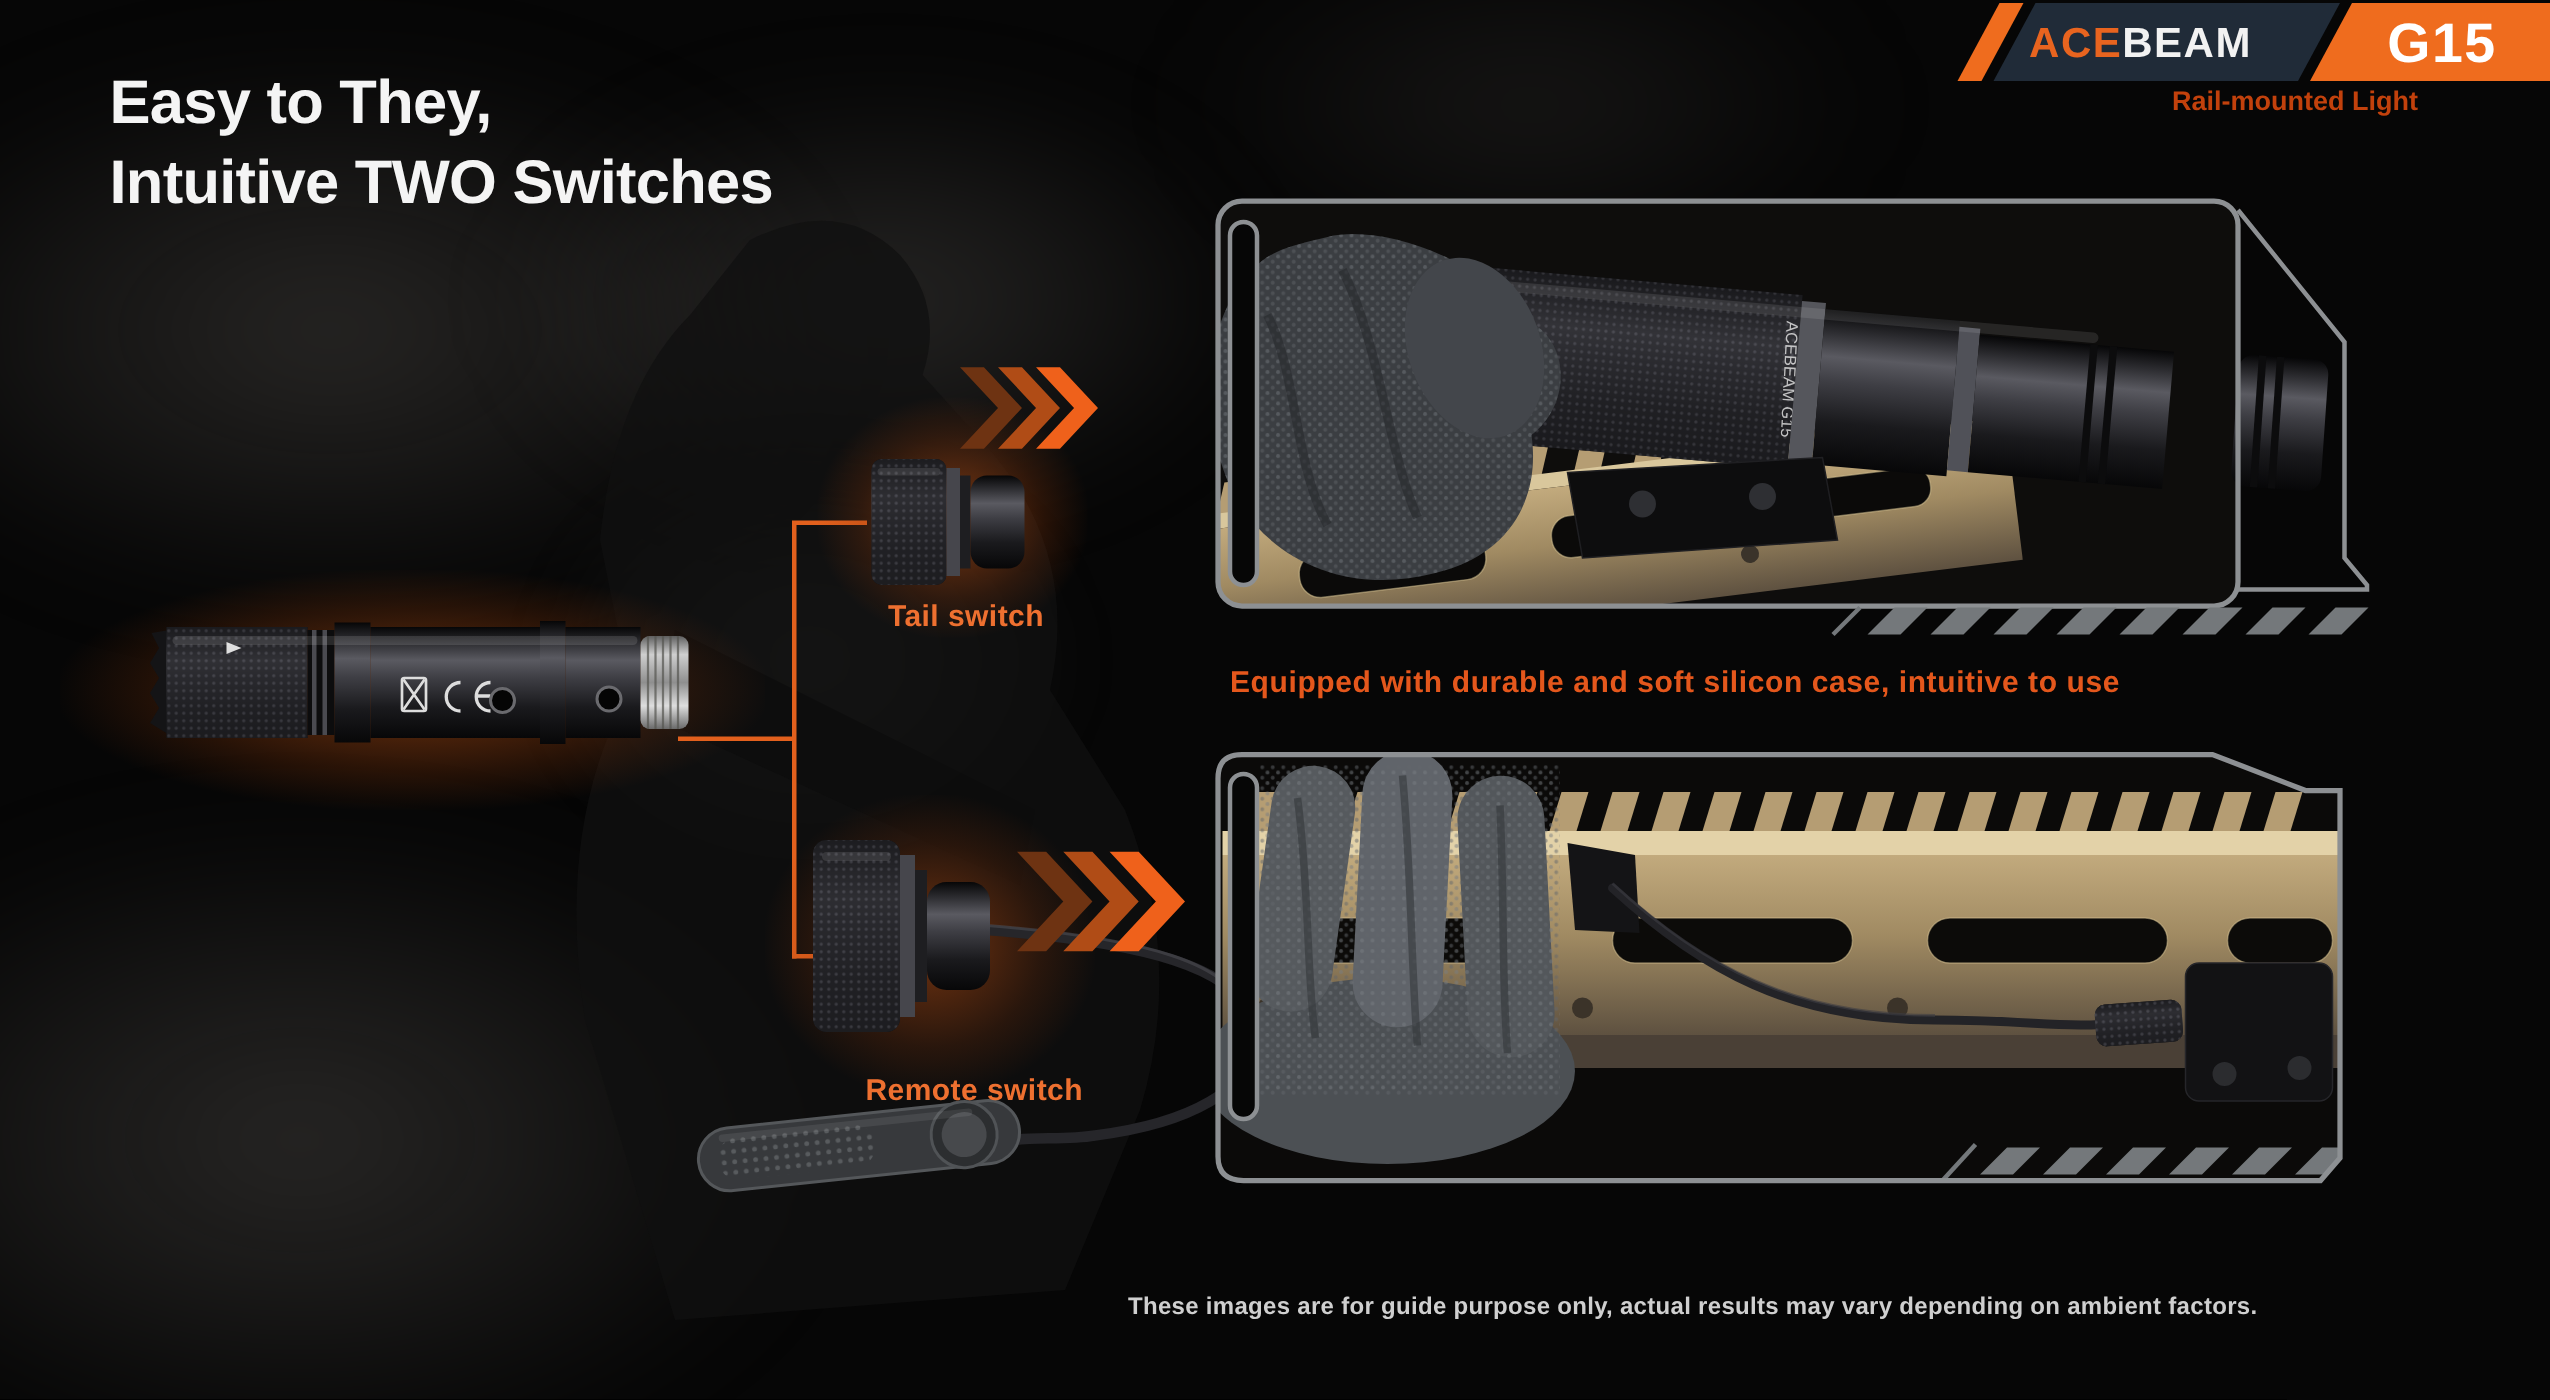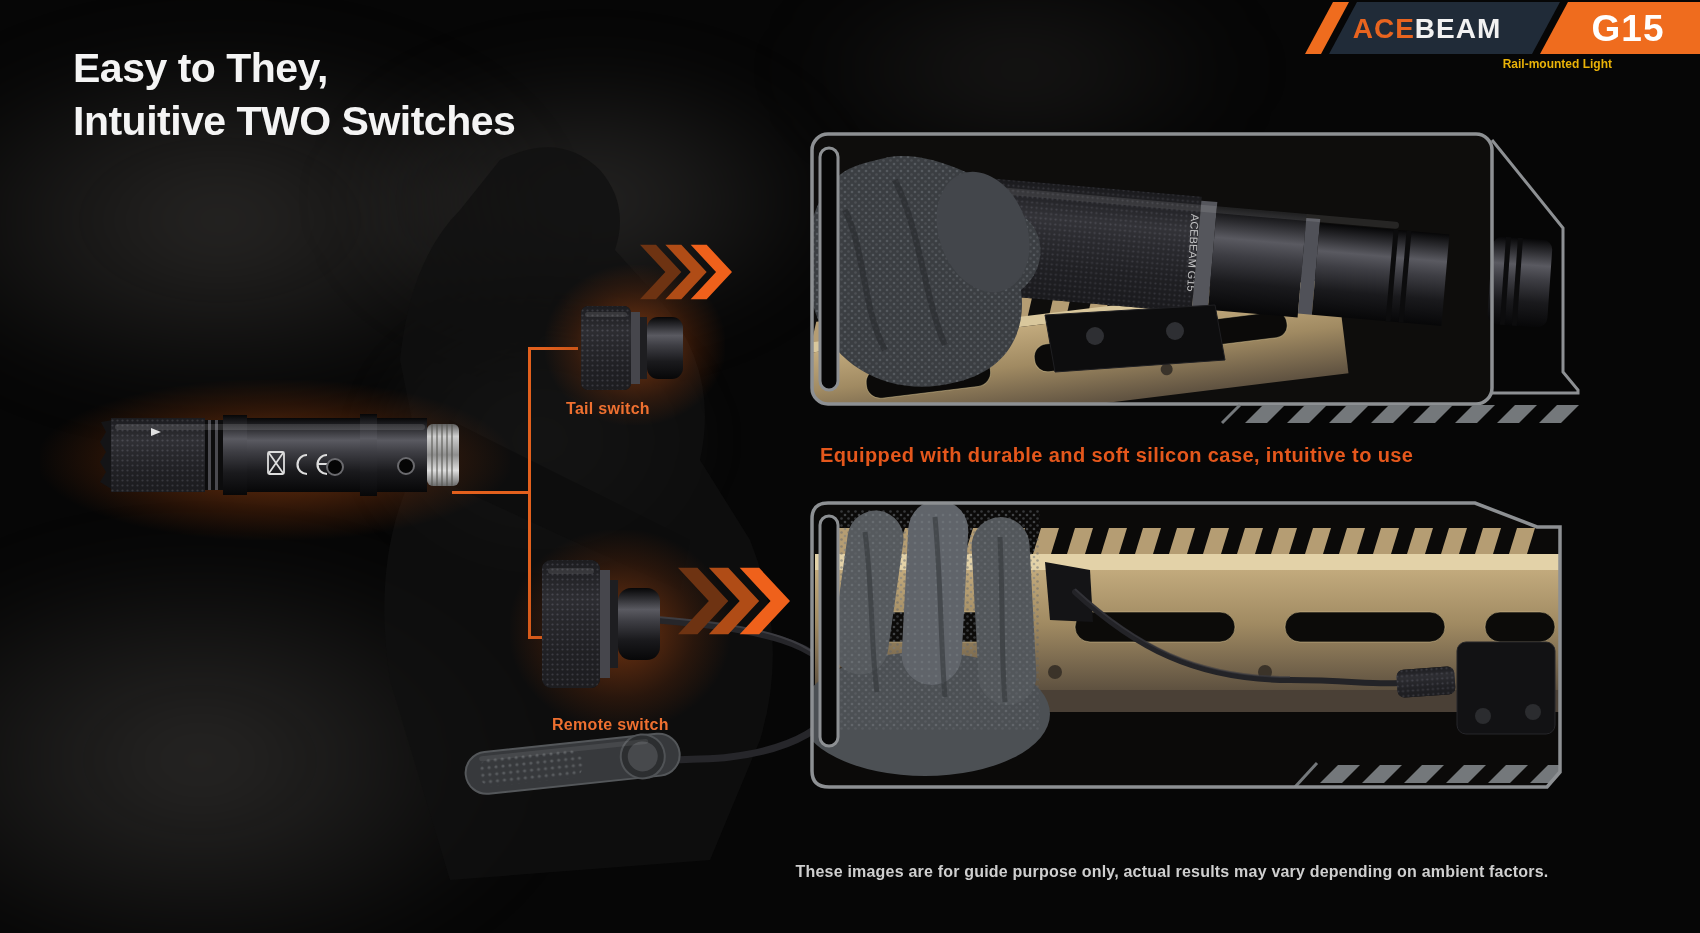--- a/index.html
+++ b/index.html
@@ -3,26 +3,26 @@
 <meta charset="utf-8">
 <style>
   html,body{margin:0;padding:0;background:#000;}
   .stage{position:relative;width:1700px;height:933px;background:#060606;overflow:hidden;
          font-family:"Liberation Sans",sans-serif;}
   .abs{position:absolute;}
   .smoke{position:absolute;border-radius:50%;filter:blur(34px);pointer-events:none;}
   .glow{position:absolute;pointer-events:none;}
   .heading{position:absolute;left:73px;top:42px;color:#f4f4f4;font-weight:700;
            font-size:41px;line-height:53px;letter-spacing:-0.5px;}
-  .callout-label{position:absolute;color:#ee7030;font-size:16px;font-weight:700;
-                 text-align:left;letter-spacing:0.3px;}
+  .callout-label{position:absolute;color:#ee7030;font-size:20px;font-weight:700;
+                 text-align:right;letter-spacing:0.3px;}
   .caption{position:absolute;left:820px;top:444px;width:714px;text-align:left;
            color:#e4571c;font-size:20px;font-weight:700;letter-spacing:0.4px;}
-  .tagline{position:absolute;right:88px;top:57px;color:#eab308;font-size:12px;font-weight:700;}
-  .disclaimer{position:absolute;right:108px;top:861px;width:840px;text-align:center;
+  .tagline{position:absolute;right:88px;top:57px;color:#c2410c;font-size:18px;font-weight:700;}
+  .disclaimer{position:absolute;right:108px;top:861px;width:840px;text-align:left;
               color:#cfcfcf;font-size:16px;line-height:22px;font-weight:700;letter-spacing:0.2px;}
   .line{position:absolute;background:#e2601d;}
 </style>
 </head>
 <body>
 
 <div class="stage">
 
   <div class="smoke" style="left:-120px;top:30px;width:680px;height:380px;background:radial-gradient(closest-side,rgba(120,115,110,0.30),transparent);"></div>
   <div class="smoke" style="left:330px;top:50px;width:520px;height:300px;background:radial-gradient(closest-side,rgba(155,150,145,0.22),transparent);"></div>

